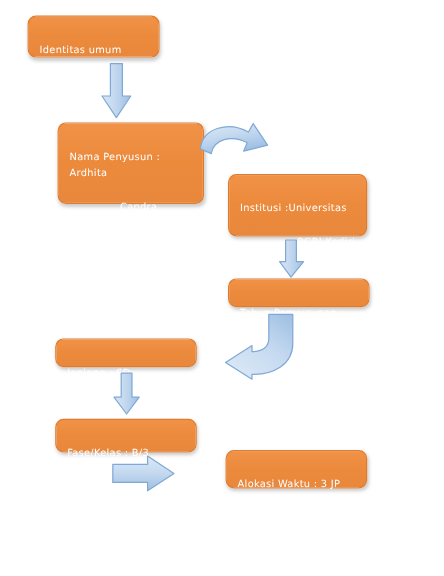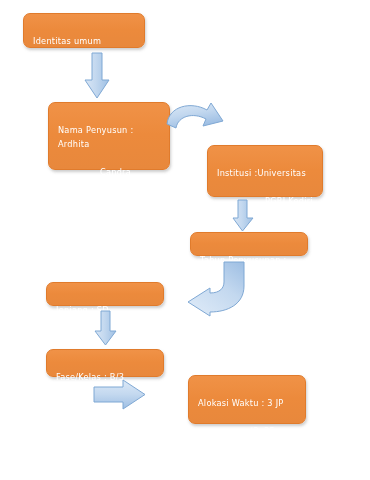--- a/index.html
+++ b/index.html
@@ -27,27 +27,27 @@
   }
   .node .ln{display:block;}
   .node .ln.ind{padding-left:42px;}
   .node .ln.ind2{padding-left:48px;}
   .node .ln.ind3{padding-left:52px;}
 
   .arrow{position:absolute;}
   .arrow svg{display:block;overflow:visible;}
 
   
-  #n-identitas   {left:23px; top:13px;  width:122px; height:35px;}
+  #n-identitas   {left:23px; top:13px;  width:110px; height:35px;}
   #n-nama        {left:48px; top:102px; width:122px; height:68px;}
-  #n-institusi   {left:190px;top:145px; width:116px; height:52px;margin-left:17px;}
+  #n-institusi   {left:190px;top:145px; width:116px; height:52px;}
   #n-tahun       {left:190px;top:232px; width:118px; height:24px;}
   #n-jenjang     {left:46px; top:282px; width:118px; height:24px;}
   #n-fase        {left:46px; top:349px; width:118px; height:28px;}
-  #n-alokasi     {left:188px;top:375px; width:118px; height:49px;}
+  #n-alokasi     {left:188px;top:375px; width:118px; height:32px;}
 
   
   #a-down1 {left:84px; top:53px;}
   #a-curve1{left:165px;top:100px;}
   #a-down2 {left:232px;top:200px;}
   #a-curve2{left:166px;top:260px;}
   #a-down3 {left:94px; top:311px;}
   #a-right1{left:93px; top:378px;}
 </style>
 </head>

